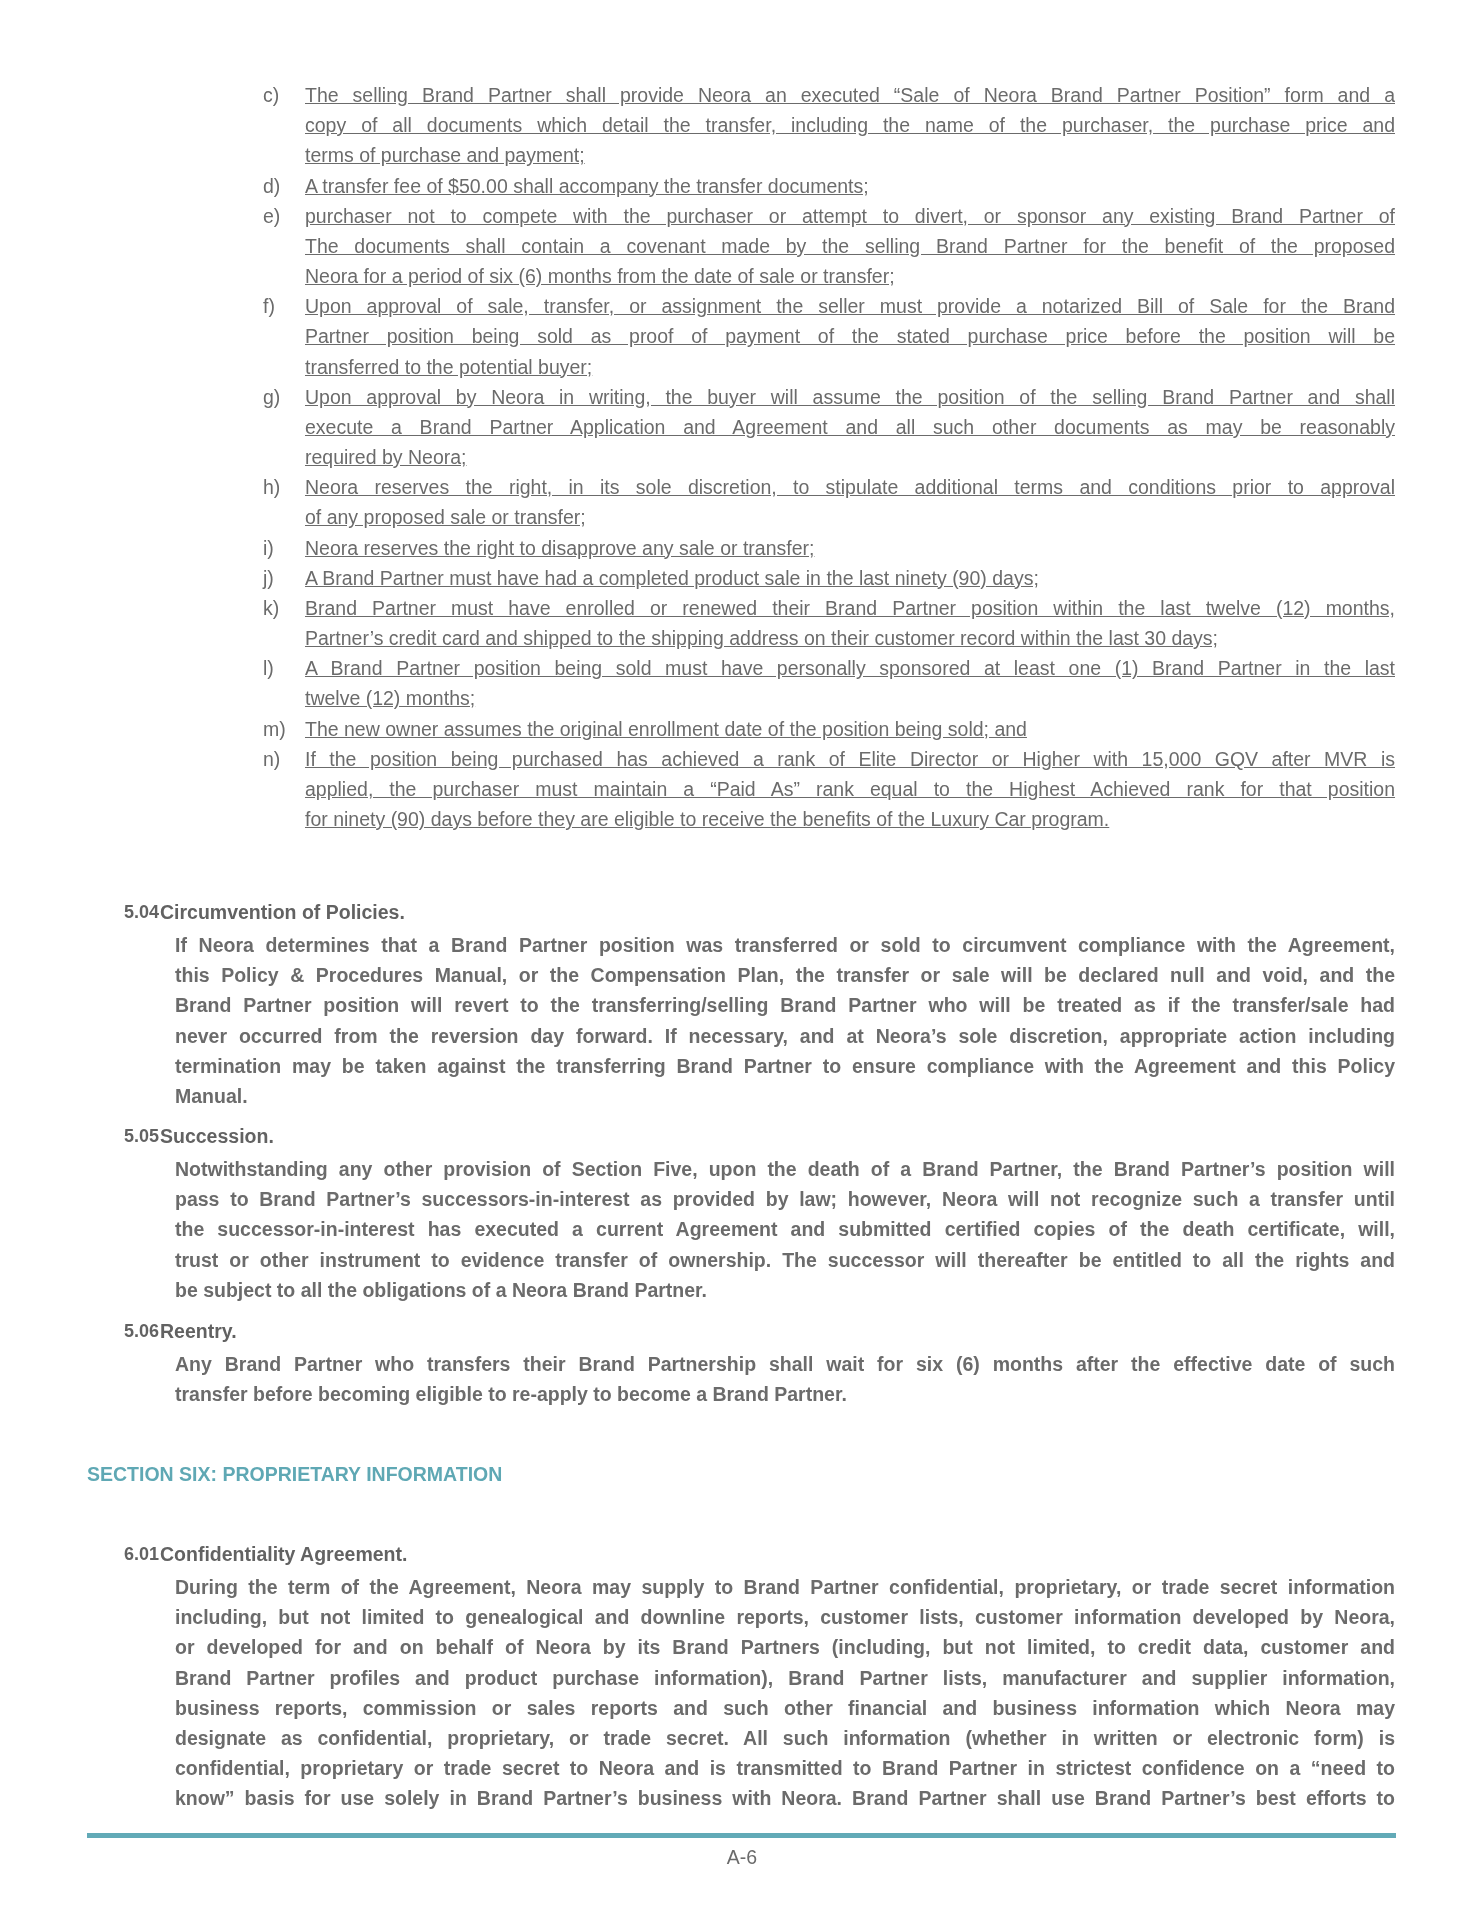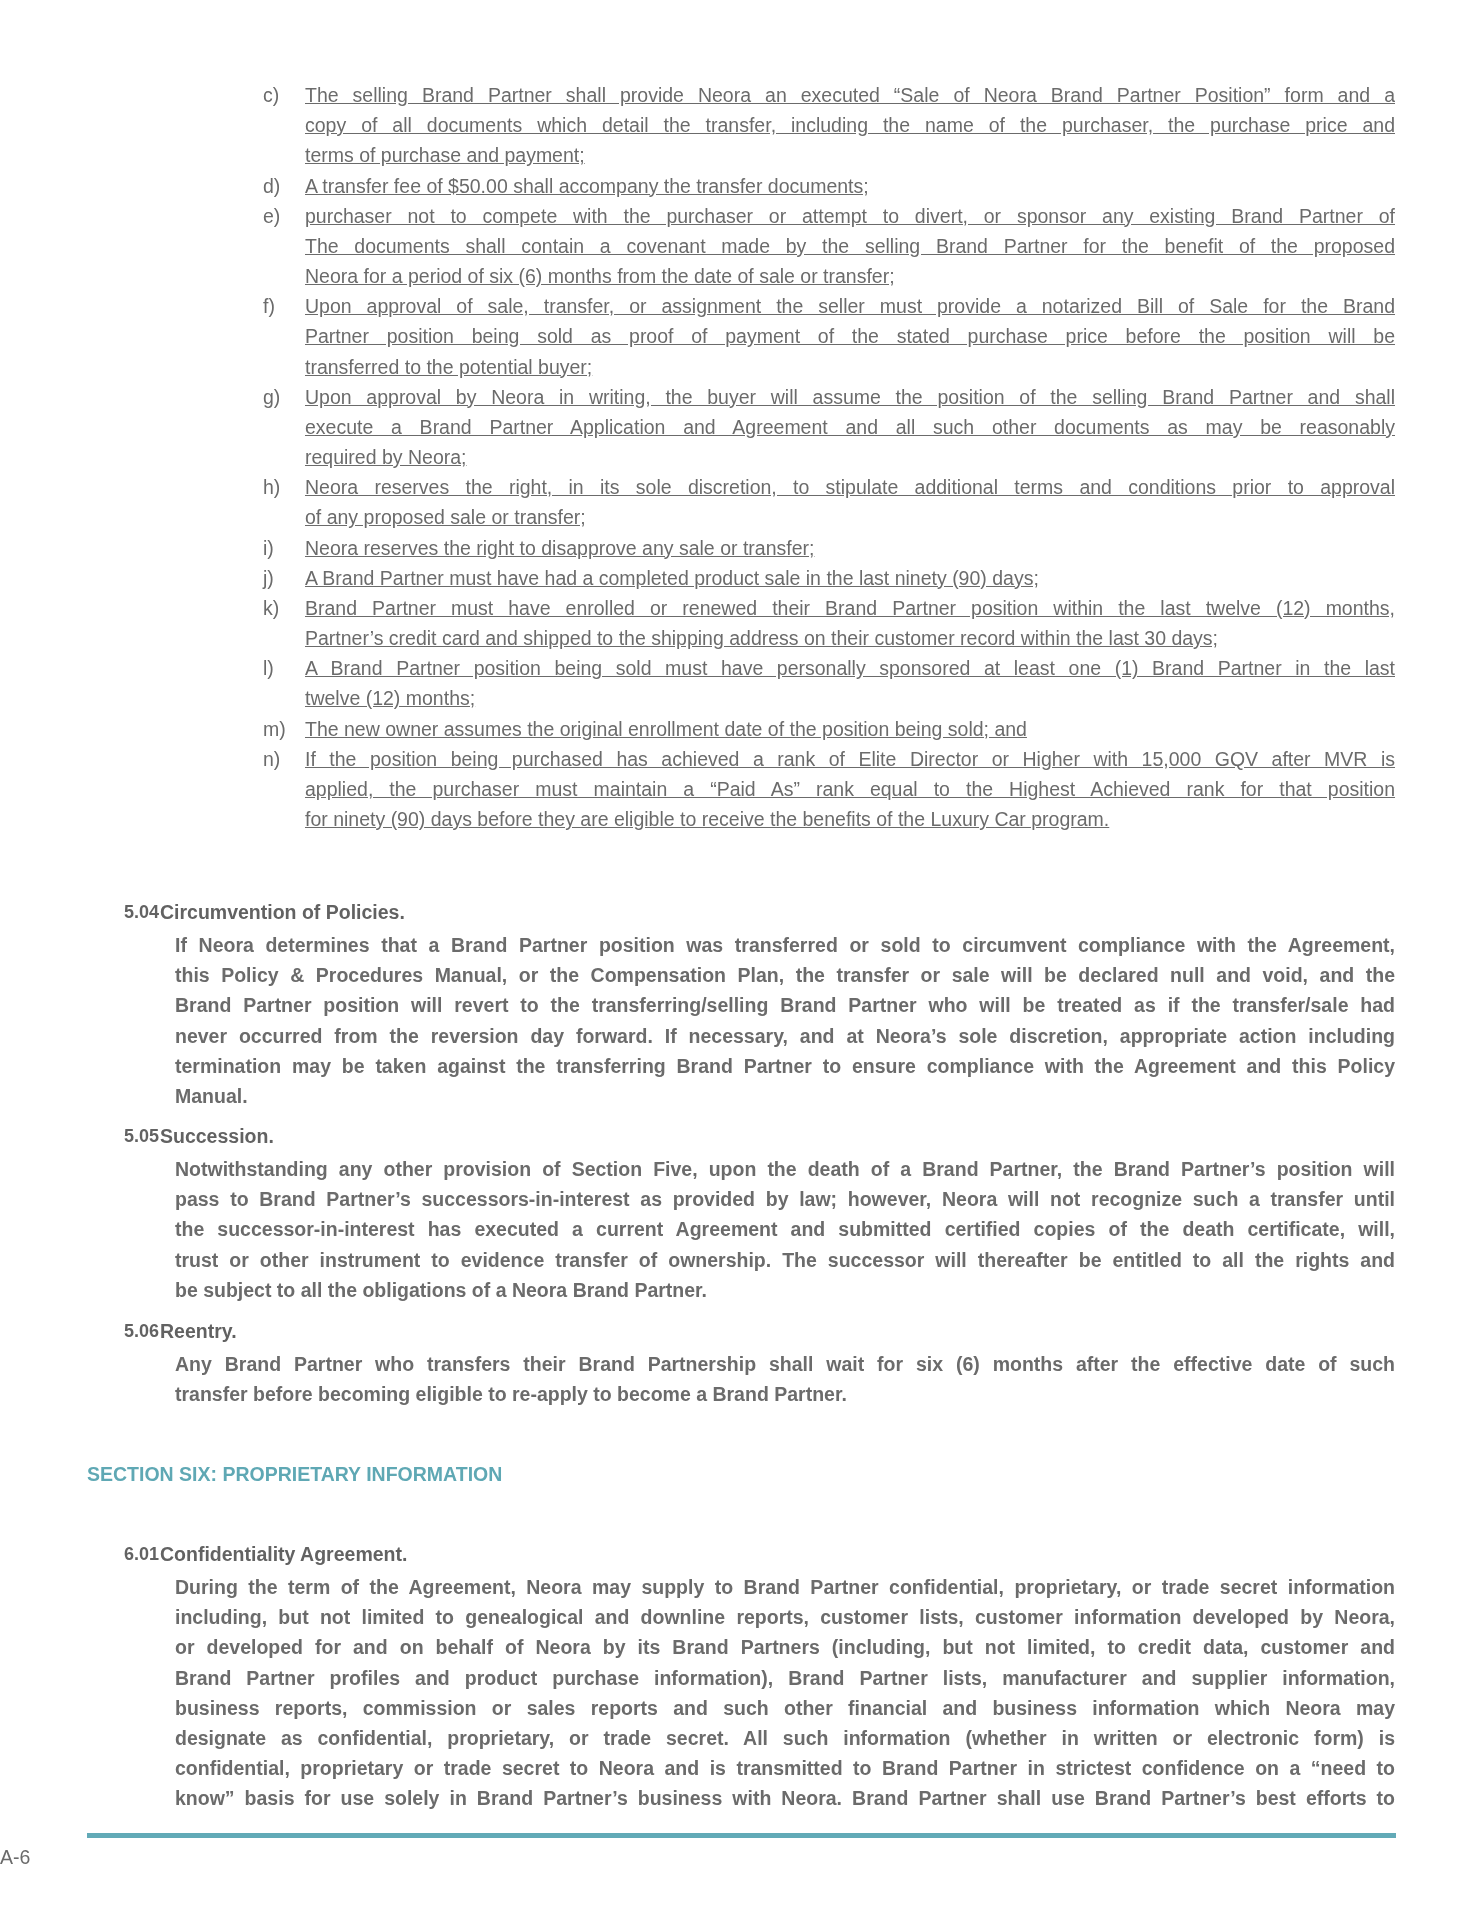--- a/index.html
+++ b/index.html
@@ -13,21 +13,21 @@
   .item { position: relative; padding-left: 42px; }
   .marker { position: absolute; left: 0; top: 0; font-size: 19.5px; line-height: 30.18px; }
   .item .line { width: 1090px; text-decoration: underline; }
   .num { position: absolute; left: 93px; font-weight: bold; font-size: 18px; color: #626262; line-height: 30px; margin-left: 31px; }
   .head { position: absolute; left: 160px; font-weight: bold; font-size: 19.5px; color: #626262; line-height: 30px; white-space: nowrap; }
   .body { position: absolute; left: 175px; width: 1220px; }
   .body .line { width: 1220px; font-weight: bold; }
   .section-title { position: absolute; left: 87px; font-weight: bold; font-size: 19.5px; line-height: 30px;
                    color: #5fa8b4; white-space: nowrap; }
   .rule { position: absolute; left: 87px; top: 1833px; width: 1309px; height: 5px; background: #62aab7; }
-  .pageno { position: absolute; left: 0; width: 1484px; top: 1842px; font-size: 19.5px;
+  .pageno { position: absolute; left: 0; width: 1484px; top: 1842px; text-align: center; font-size: 19.5px;
             line-height: 30px; color: #6b6b6b; }
 </style>
 </head>
 <body>
 
 <div class="blk list">
   <div class="item">
       <span class="marker">c)</span>
     <span class="line just">The selling Brand Partner shall provide Neora an executed “Sale of Neora Brand Partner Position” form and a</span>
     <span class="line just">copy of all documents which detail the transfer, including the name of the purchaser, the purchase price and</span>

